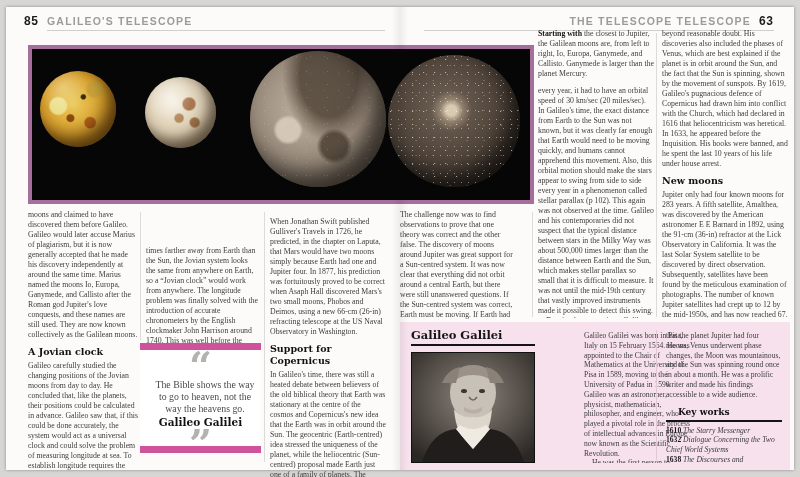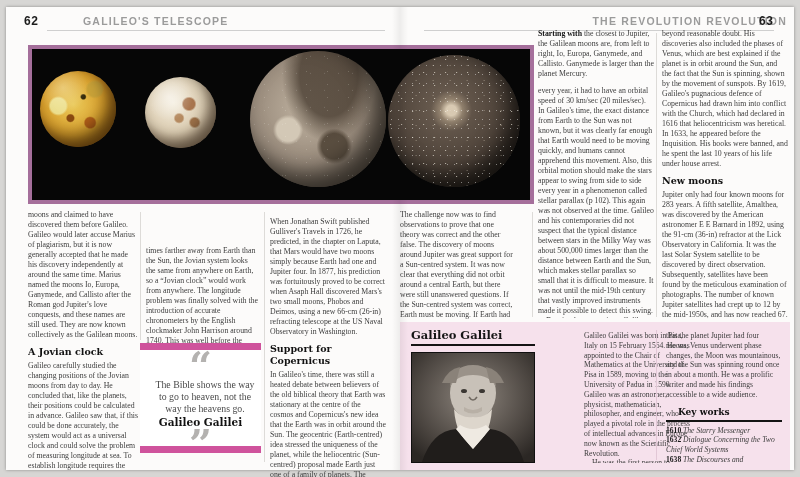--- a/index.html
+++ b/index.html
@@ -10,21 +10,21 @@
   .spread{
     position:absolute;left:6px;top:7px;width:788px;height:463px;
     background:#fcfbfa;box-shadow:0 0 3px rgba(0,0,0,.35);
   }
   .spine{
     position:absolute;left:386px;top:0;width:16px;height:463px;pointer-events:none;
     background:linear-gradient(90deg,rgba(0,0,0,0) 0%,rgba(0,0,0,.06) 50%,rgba(0,0,0,0) 100%);
   }
   
   .folio{position:absolute;top:7px;font:bold 12px/14px "Liberation Sans",sans-serif;color:#1c1c1c;letter-spacing:.5px;}
-  .runhead{position:absolute;top:8px;font:bold 10.5px/13px "Liberation Sans",sans-serif;color:#9b9b9b;letter-spacing:1.2px;margin-left:36px;}
+  .runhead{position:absolute;top:8px;font:bold 10.5px/13px "Liberation Sans",sans-serif;color:#9b9b9b;letter-spacing:1.2px;}
   .headrule{position:absolute;top:23px;height:1px;background:#cfcfcf;}
   
   .panel{
     position:absolute;left:22px;top:38px;width:506px;height:159px;
     background:#060606;border:4px solid #a56f9b;box-sizing:border-box;overflow:hidden;
   }
   .moon{position:absolute;border-radius:50%;}
   .moon .speckle{position:absolute;inset:0;border-radius:50%;}
   .moon-io{
     left:8px;top:22px;width:76px;height:76px;
@@ -108,24 +108,24 @@
   .kwrule{height:2px;background:#141414;margin-bottom:4px;}
   .kwentry{margin:0 0 1px 0;}
   .kwentry b{color:#1a1a1a;}
   .kwentry i{color:#3c3c3c;}
 </style>
 </head>
 <body>
 
 <div class="spread">
 
-  <div class="folio" style="left:18px;">62</div>
+  <div class="folio" style="left:18px;">85</div>
   <div class="runhead" style="left:41px;">GALILEO'S TELESCOPE</div>
   <div class="headrule" style="left:41px;width:338px;"></div>
-  <div class="runhead" style="left:418px;width:327px;text-align:right;">THE REVOLUTION REVOLUTION</div>
+  <div class="runhead" style="left:418px;width:327px;text-align:right;">THE TELESCOPE TELESCOPE</div>
   <div class="folio" style="left:753px;">63</div>
   <div class="headrule" style="left:418px;width:350px;"></div>
 
   <div class="panel">
     <div class="moon moon-io"></div>
     <div class="moon moon-europa"></div>
     <div class="moon moon-ganymede">
         <div class="speckle"></div>
       </div>
     <div class="moon moon-callisto">

